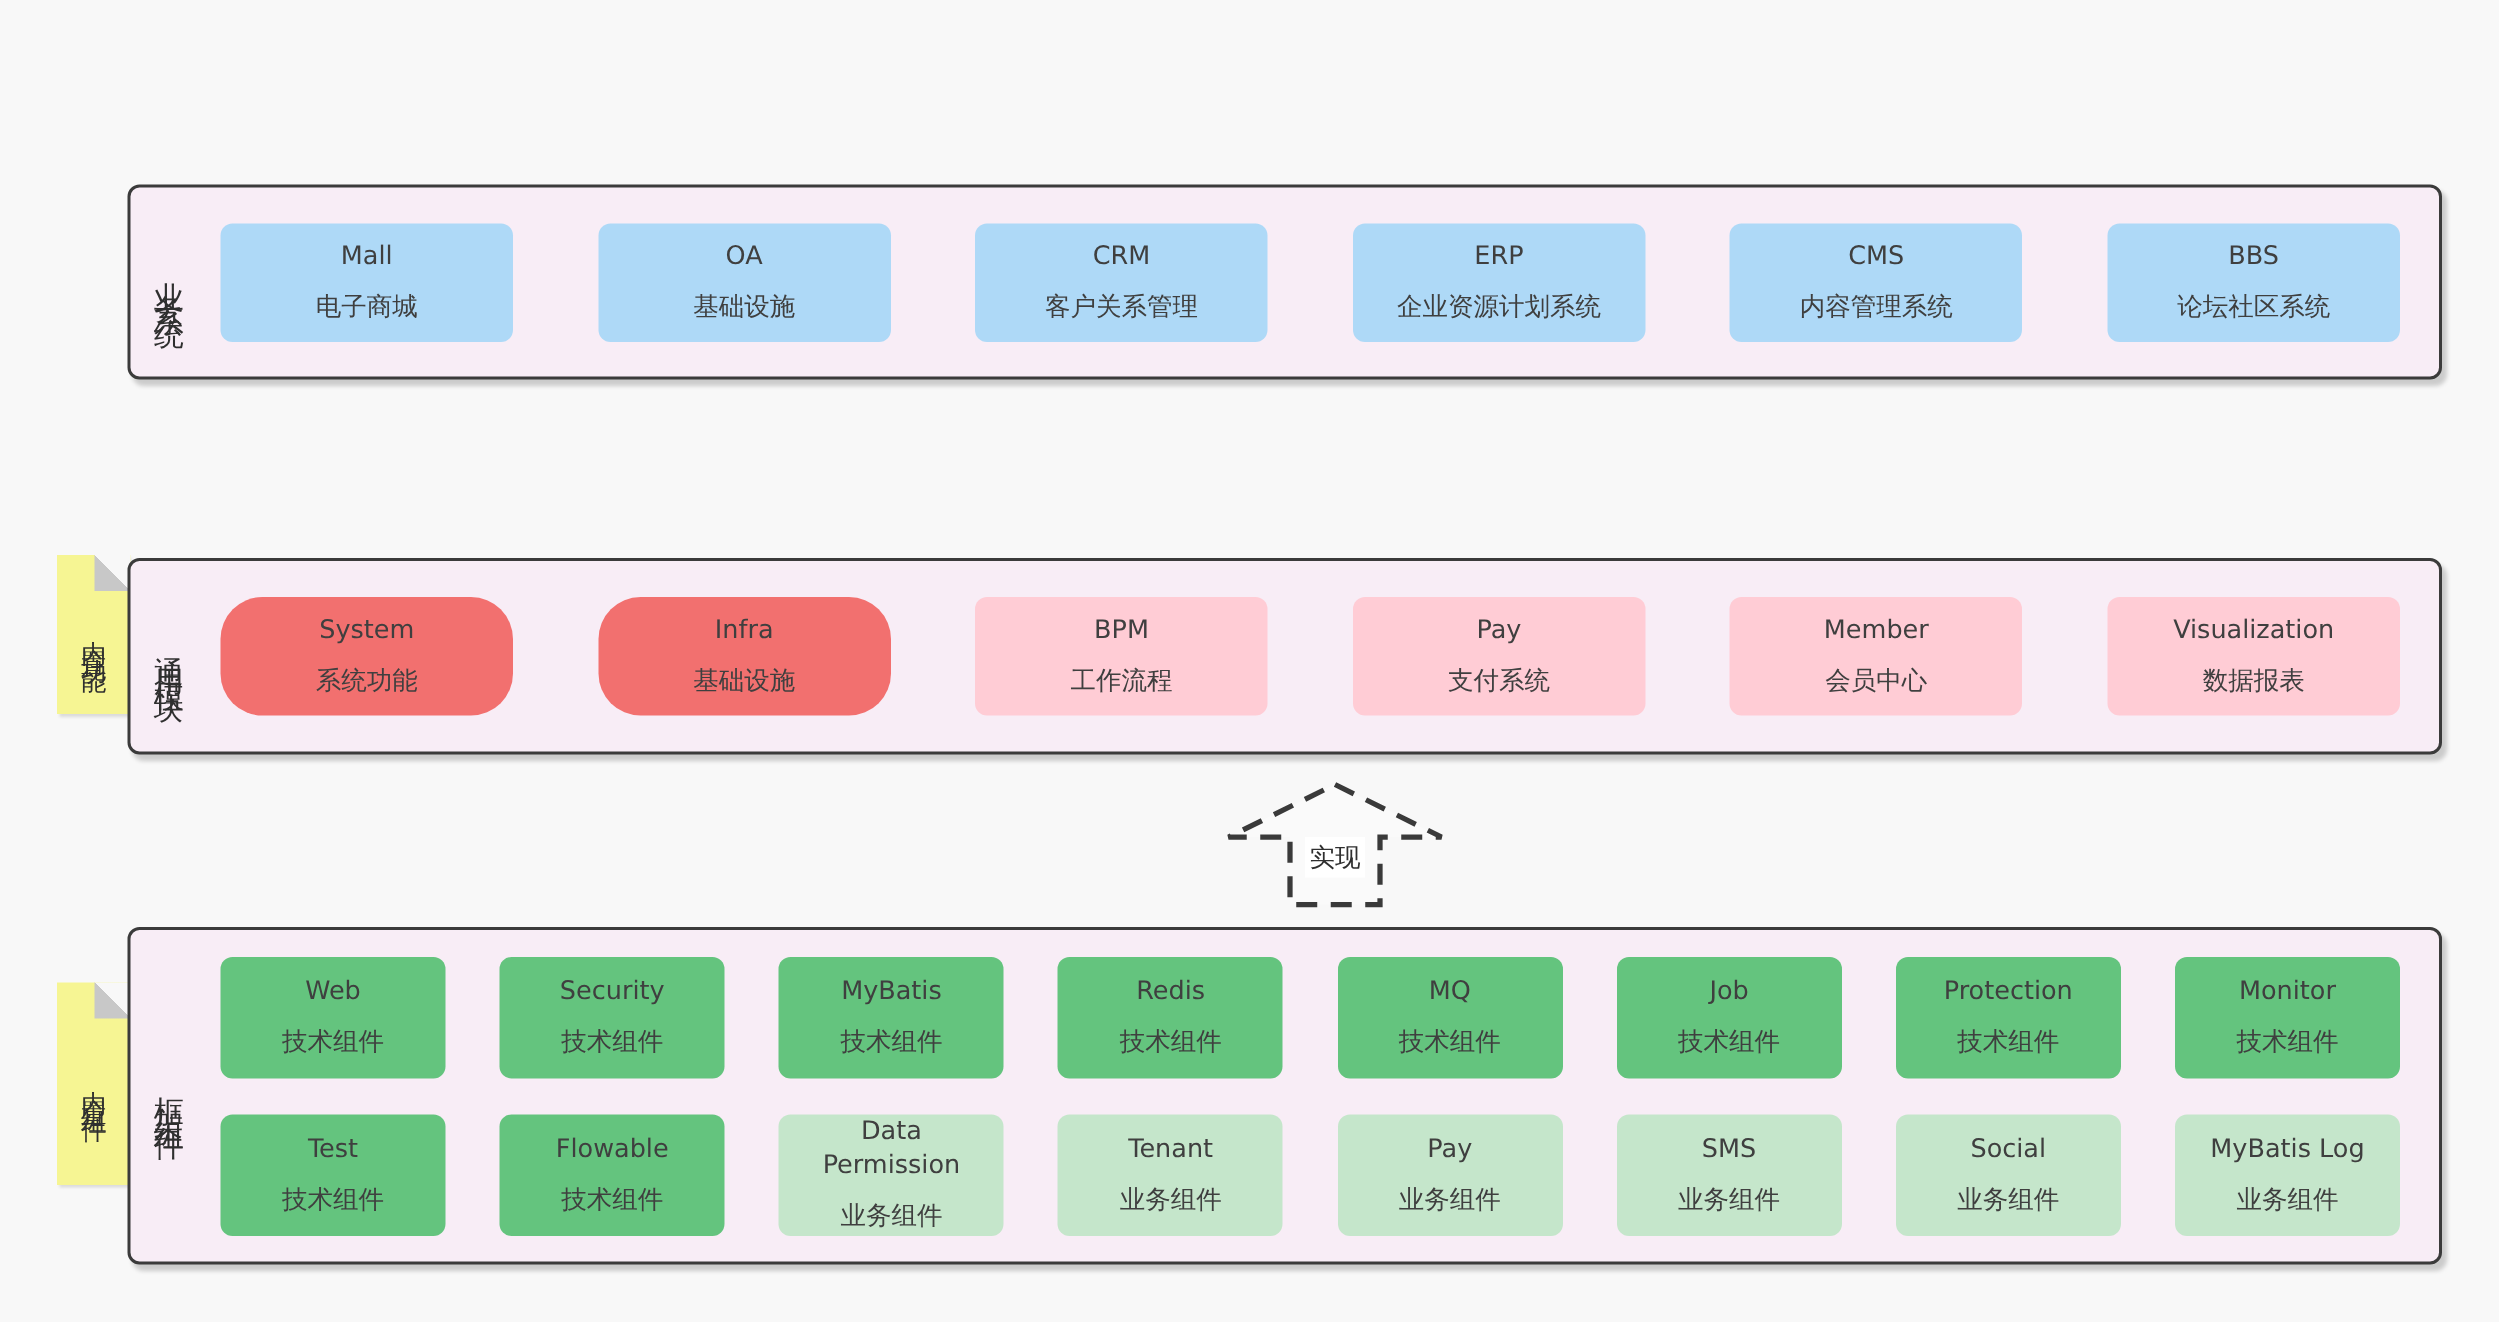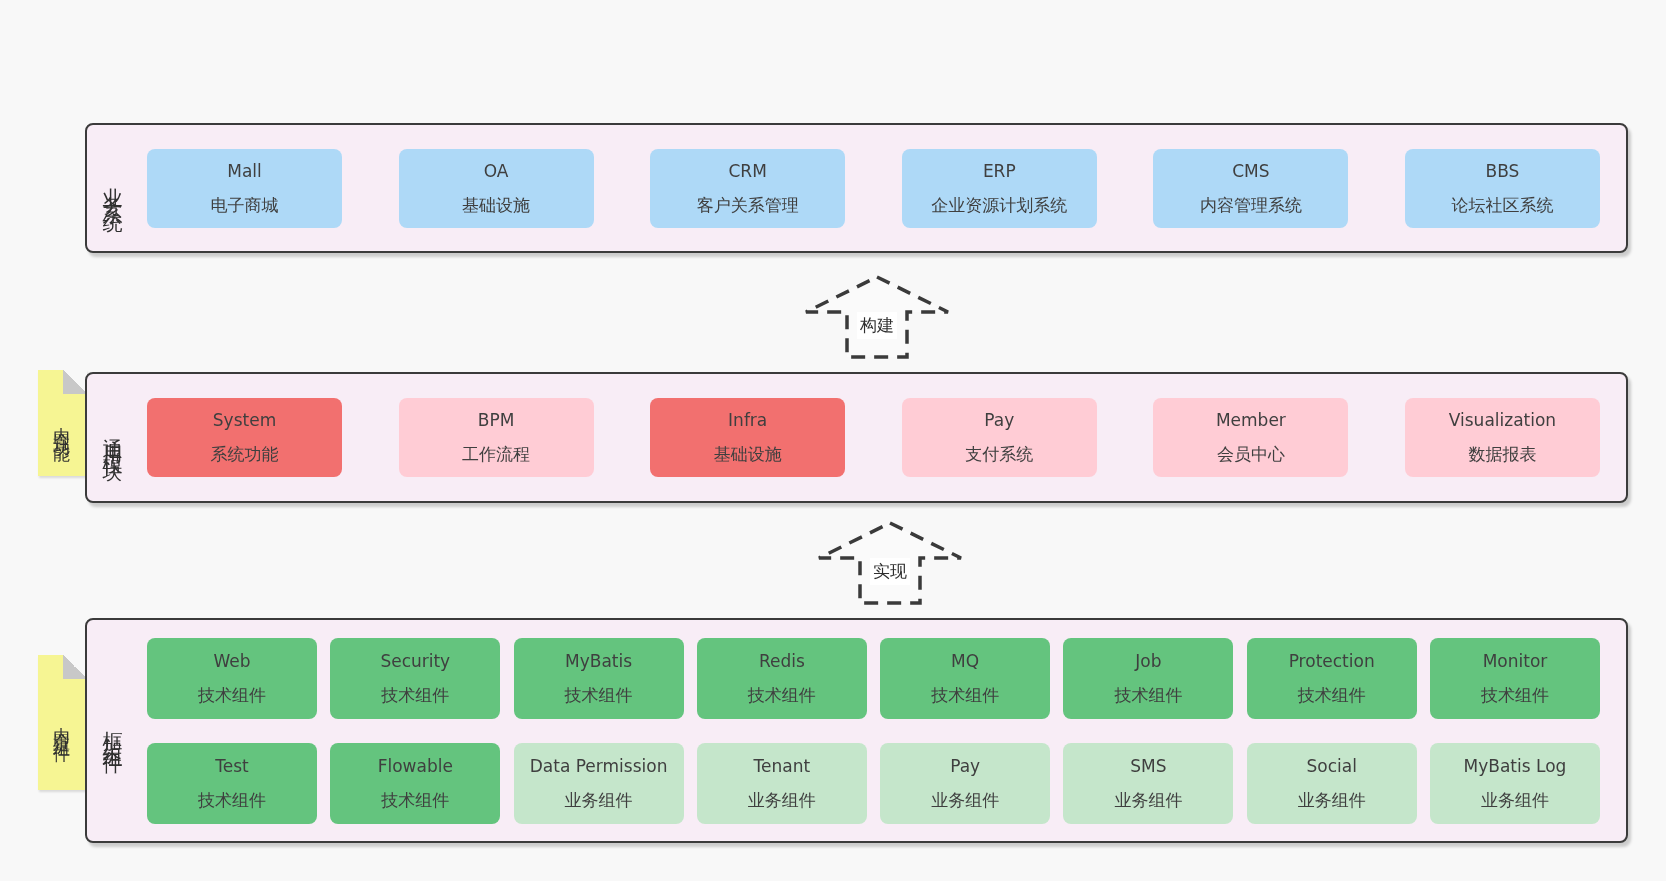--- a/index.html
+++ b/index.html
@@ -43,23 +43,23 @@
     box-sizing:border-box;
     width:195px;height:79px;
     border-radius:8px;
     display:flex;flex-direction:column;align-items:center;justify-content:center;
     text-align:center;
     color:var(--c-box-text,#3f3f3f);
     font-size:17px;line-height:23px;
     padding:2px 10px;
     gap:11px;
   }
-  .layer[data-layer-index="2"] .box{width:170px;height:81px;}
+  .layer[data-layer-index="2"] .box{width:150px;height:81px;}
   .v-blue{background:var(--c-blue,#aed9f7);}
-  .v-red{background:var(--c-red,#f2706f);}
+  .v-red{background:var(--c-red,#f2706f);border-radius:28px;}
   .v-pink{background:var(--c-pink,#ffccd5);}
   .v-green{background:var(--c-green,#64c47e);}
   .v-light-green{background:var(--c-light-green,#c5e6cb);}
 
   
   .note{
     position:absolute;left:38px;width:49px;
     background:var(--c-note-yellow,#f6f593);
     box-shadow:1px 2px 2px rgba(0,0,0,0.12);
     display:flex;align-items:center;justify-content:center;
@@ -138,42 +138,36 @@
             <div class="box-desc">内容管理系统</div>
           </div>
           <div class="box v-blue">
             <div class="box-name">BBS</div>
             <div class="box-desc">论坛社区系统</div>
           </div>
         </div>
       </div>
   </section>
 
-  <div class="arrow" data-arrow-index="0">
-    <svg width="150" height="86" viewBox="0 0 150 86">
-      <polygon points="75,3 146,38 105,38 105,83 45,83 45,38 4,38"></polygon>
-    </svg>
-    <span class="arrow-label">构建</span>
-  </div>
 
   <section class="layer" data-layer-index="1">
     <div class="layer-label">通用模块</div>
     <div class="boxes-host">
         <div class="box-row">
           <div class="box v-red">
             <div class="box-name">System</div>
             <div class="box-desc">系统功能</div>
           </div>
-          <div class="box v-pink">
-            <div class="box-name">BPM</div>
-            <div class="box-desc">工作流程</div>
-          </div>
           <div class="box v-red">
             <div class="box-name">Infra</div>
             <div class="box-desc">基础设施</div>
+          </div>
+          <div class="box v-pink">
+            <div class="box-name">BPM</div>
+            <div class="box-desc">工作流程</div>
           </div>
           <div class="box v-pink">
             <div class="box-name">Pay</div>
             <div class="box-desc">支付系统</div>
           </div>
           <div class="box v-pink">
             <div class="box-name">Member</div>
             <div class="box-desc">会员中心</div>
           </div>
           <div class="box v-pink">

